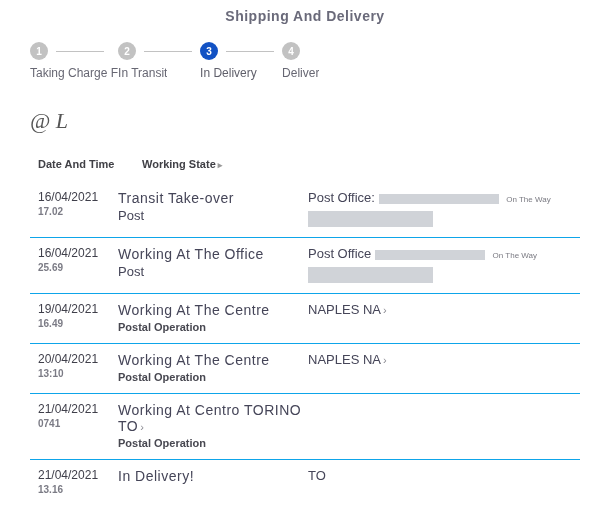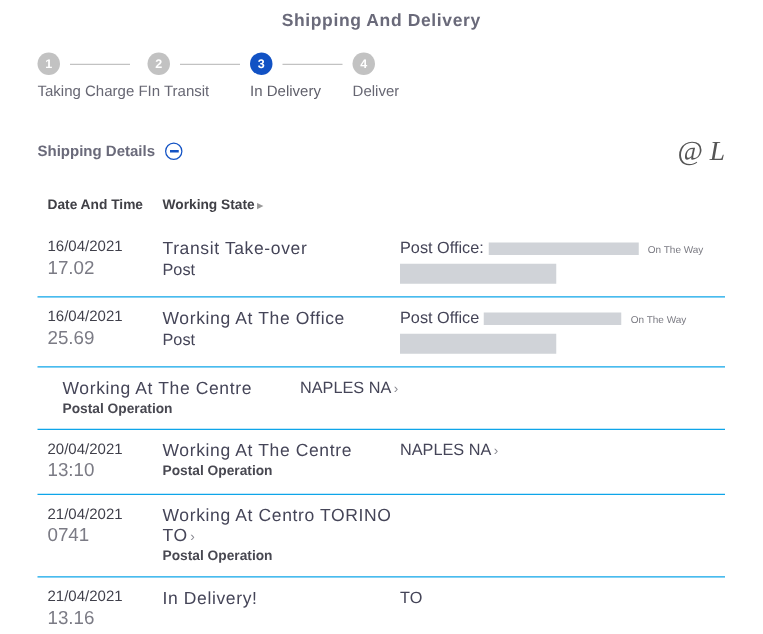--- a/index.html
+++ b/index.html
@@ -108,33 +108,34 @@
   .table {
     width: 100%;
     margin-top: 18px;
   }
   .thead {
     display: flex;
     padding: 6px 8px 12px 8px;
     font-size: 11px;
     color: #404046;
     font-weight: 700;
+    gap: 24px;
   }
   .col-dt { width: 80px; flex-shrink: 0; }
-  .col-state { width: 190px; flex-shrink: 0; margin-left: 12px; }
+  .col-state { width: 190px; flex-shrink: 0; }
   .col-place { flex: 1; }
   .sort-caret { font-size: 9px; color: #999; margin-left: 2px; }
   .row {
     display: flex;
     align-items: flex-start;
     padding: 8px 8px 10px 8px;
     border-bottom: 1px solid #0ea5e9;
   }
   .row .col-dt .date { font-size: 12px; color: #3f3f4a; }
-  .row .col-dt .time { font-size: 15px; color: #7b7b85; margin-top: 2px; }
+  .row .col-dt .time { font-size: 10px; color: #7b7b85; margin-top: 2px; font-weight: bold; }
   .row .col-state .state1 {
     font-size: 14px;
     color: #454558;
     letter-spacing: 0.5px;
   }
   .row .col-state .state2 {
     font-size: 13px;
     color: #454558;
     margin-top: 2px;
   }
@@ -204,24 +205,20 @@
   </div>
   <div class="step">
     <div class="step-row">
       <div class="circle">4</div>
     </div>
     <div class="step-label">Deliver</div>
   </div>
 </div>
 
 <div class="details-header">
-  <div class="details-left">
-    <span class="details-title">Shipping Details</span>
-    <span class="toggle-icon"></span>
-  </div>
   <span class="brand">@ L</span>
 </div>
 
 <div class="table">
   <div class="thead">
     <div class="col-dt">Date And Time</div>
     <div class="col-state">
       <span>Working State</span><span class="sort-caret">▸</span>
     </div>
   </div>
@@ -258,20 +255,24 @@
       <div class="place-main">
         <span>Post Office</span>
         <span class="redact mid"></span>
         <span class="badge">On The Way</span>
       </div>
       <span class="redact-block"></span>
     </div>
   </div>
 
   <div class="row">
+    <div class="col-dt">
+      <div class="date">19/04/2021</div>
+      <div class="time">16.49</div>
+    </div>
     <div class="col-state">
       <div class="state1">Working At The Centre</div>
       <div class="state-sub">Postal Operation</div>
     </div>
     <div class="col-place">
       <div class="place-main">
         <span>NAPLES NA</span><span class="caret-right">›</span>
       </div>
     </div>
   </div>

